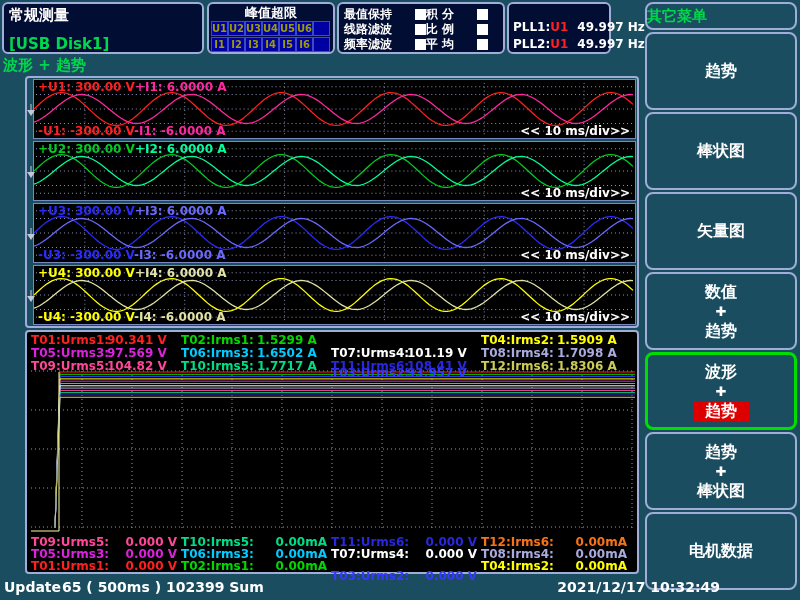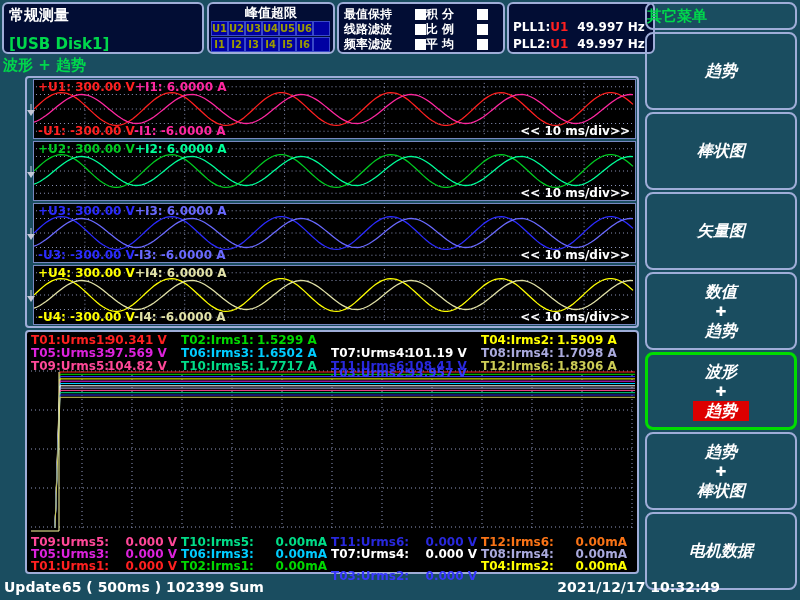--- a/index.html
+++ b/index.html
@@ -15,32 +15,32 @@
   .peak-row{display:flex;margin-top:1px;}
   .pcell{width:17px;height:15px;background:#0000a2;border:1px solid #3a4ac8;color:#9c9c00;
          font-size:10px;line-height:13px;text-align:center;margin-right:0px;}
   .box-toggles{left:337px;top:2px;width:168px;height:52px;display:flex;padding:3px 5px;}
   .tcol{display:flex;flex-direction:column;justify-content:space-between;}
   .tcol.left{width:64px;margin-right:10px;}
   .tcol.right{width:84px;}
   .trow{display:flex;justify-content:space-between;align-items:center;height:15px;}
   .tlab{font-size:12px;color:#fff;white-space:nowrap;}
   .chk{width:11px;height:11px;background:#fff;display:inline-block;}
-  .box-pll{left:507px;top:2px;width:148px;height:52px;padding:14px 4px 19px 4px;}
+  .box-pll{left:507px;top:2px;width:104px;height:52px;padding:14px 4px 19px 4px;}
   .pll-row{display:flex;align-items:center;height:17px;font-size:12px;white-space:nowrap;}
   .pll-lab{color:#fff;}
   .pll-src{color:#ff2020;margin-right:9px;}
   .pll-val{color:#fff;}
   
   .menu-btn{position:absolute;left:645px;top:2px;width:152px;height:28px;border:2px solid #9fadd8;
             border-radius:8px;color:#00d84c;font-size:15px;display:flex;align-items:center;}
   .side-btn{position:absolute;left:645px;width:152px;height:78px;border:2px solid #9fadd8;border-radius:8px;
             color:#fff;font-size:16px;display:flex;flex-direction:column;align-items:center;justify-content:center;gap:3px;}
   .side-btn.selected{border:3px solid #00dd00;}
-  .sline{line-height:20px;font-style:italic;}
+  .sline{line-height:20px;}
   .sline.red-hl{background:#dd0000;padding:0 12px;}
   .plus{font-size:13px;line-height:13px;color:#fff;}
   
   .view-label{position:absolute;left:3px;top:56px;font-size:15px;color:#00d84c;}
   
   .wave-wrap{position:absolute;left:25px;top:76px;width:614px;height:252px;border:2px solid #9fadd8;border-radius:4px;background:#1a4d60;}
   .wpanel{position:absolute;left:6px;right:1px;height:60px;background:#000;border:1px solid #7888c0;}
   .wsvg{position:absolute;left:0;top:0;width:100%;height:100%;}
   .wlabel{position:absolute;left:4px;font-size:12px;white-space:nowrap;}
   .wl-top{top:0px;}

